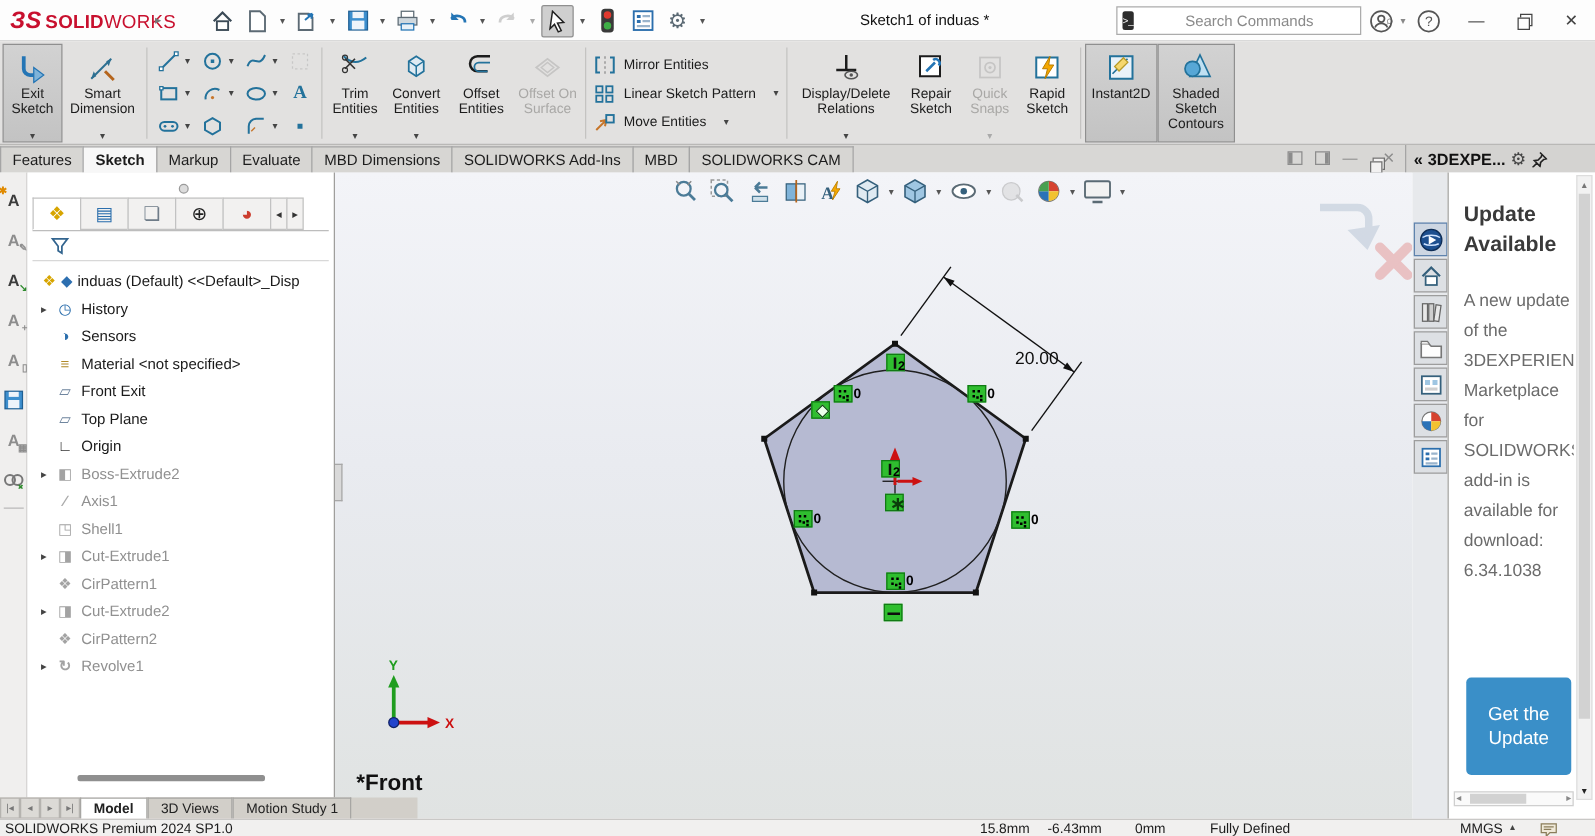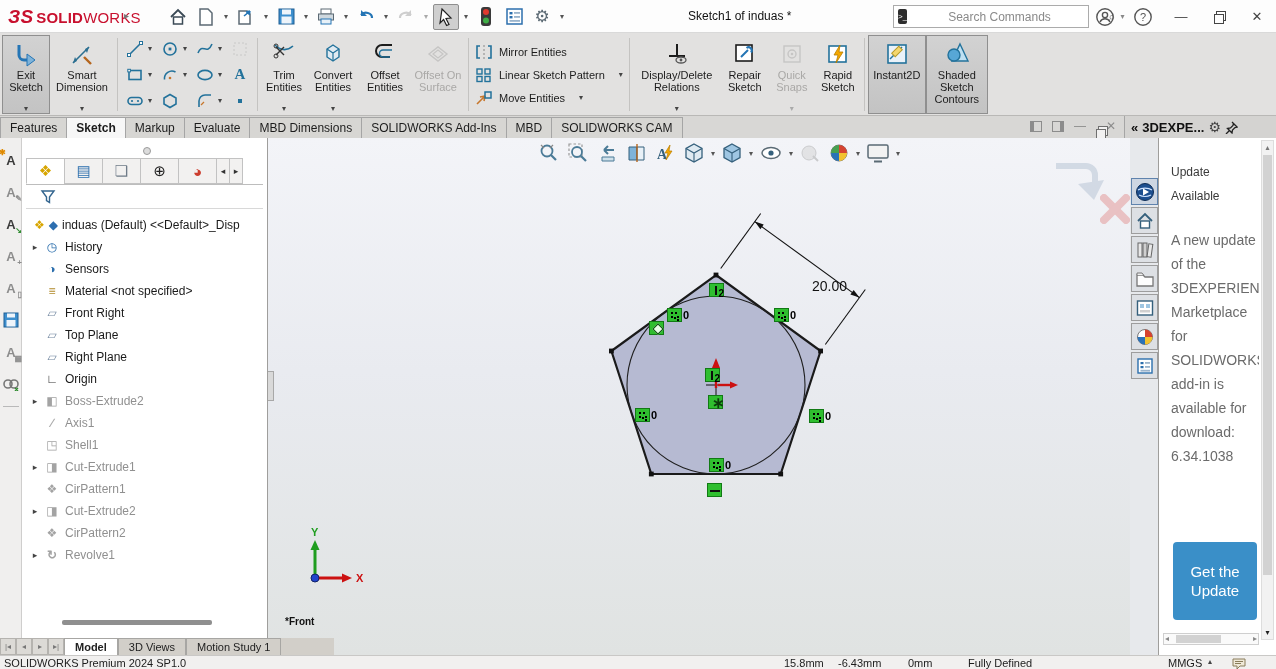--- a/index.html
+++ b/index.html
@@ -129,21 +129,21 @@
     background:#d2cfc9; color:#222; white-space:nowrap; }
   .dtab.active { background:#ffffff; font-weight:bold; }
 
   
   #viewport { position:absolute; left:268px; top:0; width:862px; height:517px;
     background:linear-gradient(180deg,#f3f4f8 0%, #e9ebf0 45%, #e0e3e2 100%); overflow:hidden; }
   #vpsvg { position:absolute; left:0; top:0; }
   .hud { position:absolute; left:268px; top:3px; display:flex; align-items:center; gap:3px; }
   .hbtn { height:24px; display:flex; align-items:center; justify-content:center; padding:0 2px; }
   .hdd { font-size:8px; color:#555; margin:0 1px; }
-  .front-label { position:absolute; left:17px; top:478px; font-size:10px; font-weight:bold; color:#111; }
+  .front-label { position:absolute; left:17px; top:478px; font-size:18px; font-weight:bold; color:#111; }
   .vgrip { position:absolute; left:0px; top:233px; width:6px; height:30px; background:#d9d9d9; border:1px solid #a8a8a8; border-left:none; }
 
   
   .rel-badge { position:absolute; width:15px; height:14px; background:#2fbe2f; border:1px solid #117a14; }
   .rel-badge .lbl { position:absolute; font-weight:bold; font-size:11px; color:#000; line-height:11px; }
   .b-vertical::before { content:""; position:absolute; left:5px; top:2px; width:2px; height:9px; background:#0d0d0d; }
   .b-vertical .lbl { right:-1px; bottom:-3px; font-size:10px; }
   .b-dots::before { content:""; position:absolute; left:3px; top:3px; width:2px; height:2px; background:#000;
      box-shadow:4px 0px 0 #000, 0px 4px 0 #000, 3px 5px 0 #000, 6px 4px 0 #000, 6px 7px 0 #000; }
   .b-dots .lbl { right:-8px; top:1px; }
@@ -153,21 +153,21 @@
   .b-horizontal::before { content:""; position:absolute; left:2px; top:6px; width:10px; height:2px; background:#0d0d0d; }
 
   
   #tptabs { position:absolute; left:1130px; top:0; width:28px; height:517px; background:#e7e9ec; }
   .tpt { width:27px; height:27px; margin:2px 0 2px 1px; border:1px solid #9d9d9d; background:#dde0e4;
     display:flex; align-items:center; justify-content:center; }
   .tpt.active { background:#cdd6e2; border-color:#5f83ad; }
   #taskpane { position:absolute; left:1158px; top:0; width:118px; height:517px; background:#fff;
     border-left:1px solid #9f9e9c; }
   .tp-content { position:absolute; left:12px; top:22px; width:88px; overflow:hidden; }
-  .tp-heading { font-size:12px; font-weight:normal; color:#3a3a3a; line-height:24px; }
+  .tp-heading { font-size:17px; font-weight:bold; color:#3a3a3a; line-height:24px; }
   .tp-body { margin-top:20px; font-size:14px; color:#6b6b6b; line-height:24px; width:96px; }
   .tp-btn { position:absolute; left:14px; top:404px; width:84px; height:78px; background:#3a8fc8;
     color:#fff; border:none; border-radius:4px; font-size:15px; line-height:19px;
     font-family:"Liberation Sans",sans-serif; text-align:center; }
   .tp-vscroll { position:absolute; right:2px; top:2px; width:13px; height:500px; background:#f2f2f2; border:1px solid #ddd; }
   .tp-vthumb { position:absolute; left:1px; top:14px; width:9px; height:420px; background:#d2d2d2; }
   .tp-varr { position:absolute; left:0; width:11px; text-align:center; font-size:8px; color:#777; }
   .tp-hscroll { position:absolute; left:4px; bottom:10px; width:96px; height:12px; border:1px solid #cfcfcf; background:#fafafa; }
   .tp-hthumb { position:absolute; left:12px; top:1px; width:45px; height:8px; background:#d2d2d2; }
   .tp-harr { position:absolute; top:0px; font-size:8px; color:#888; }
@@ -649,34 +649,29 @@
 
           <div class="tree-item" data-icon="material">
             <span class="tw"></span>
             <span class="ti"></span>
             <span class="tl">Material &lt;not specified&gt;</span>
           </div>
 
           <div class="tree-item" data-icon="plane">
             <span class="tw"></span>
             <span class="ti"></span>
-            <span class="tl">Front Right</span>
+            <span class="tl">Front Exit</span>
           </div>
 
           <div class="tree-item" data-icon="plane">
             <span class="tw"></span>
             <span class="ti"></span>
             <span class="tl">Top Plane</span>
           </div>
 
-          <div class="tree-item" data-icon="plane">
-            <span class="tw"></span>
-            <span class="ti"></span>
-            <span class="tl">Right Plane</span>
-          </div>
 
           <div class="tree-item" data-icon="origin">
             <span class="tw"></span>
             <span class="ti"></span>
             <span class="tl">Origin</span>
           </div>
 
           <div class="tree-item gray expandable" data-icon="boss">
             <span class="tw"></span>
             <span class="ti"></span>

